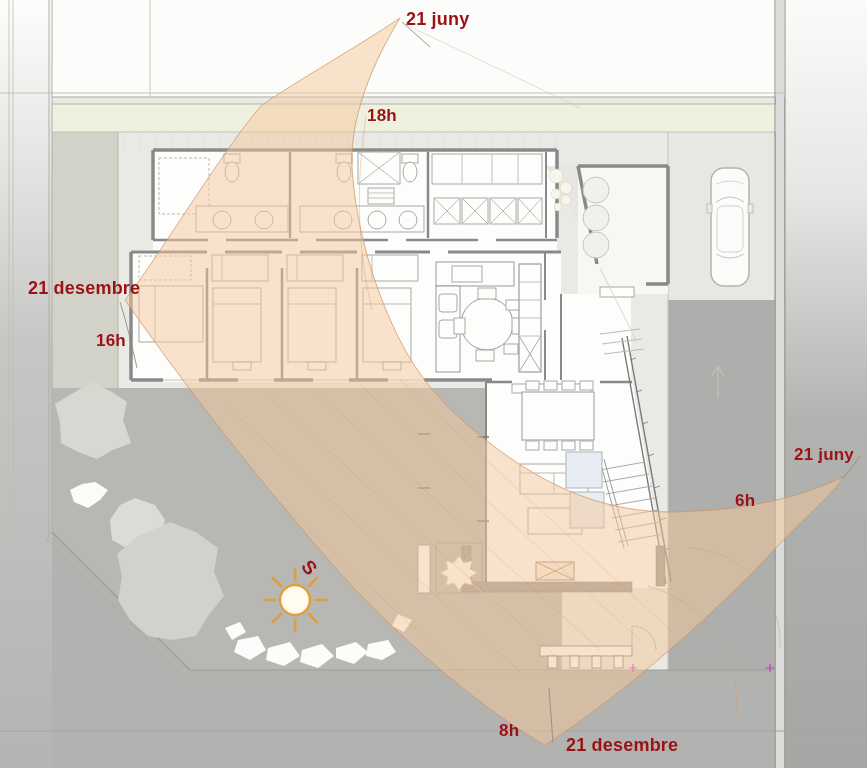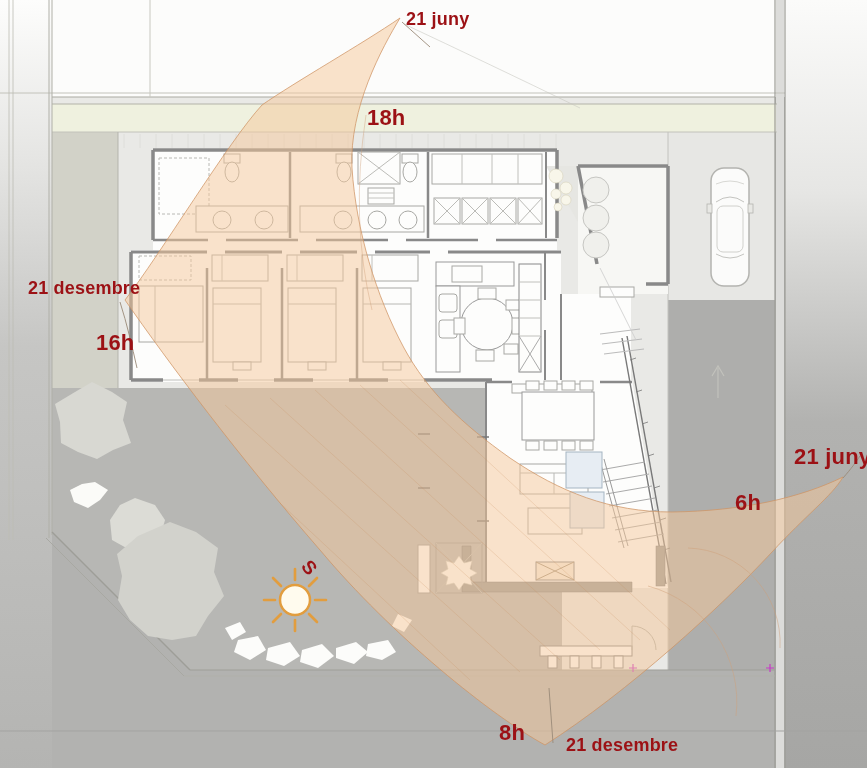--- a/index.html
+++ b/index.html
@@ -2,21 +2,21 @@
 <html><head>
 <meta charset="utf-8">
 <style>
   html,body{margin:0;padding:0;background:#ffffff;}
   .stage{position:relative;width:867px;height:768px;overflow:hidden;
          font-family:"Liberation Sans", sans-serif;background:#fff;}
   .stage svg{position:absolute;left:0;top:0;}
   .lbl{position:absolute;font-weight:bold;color:var(--label-red,#9c1115);
        white-space:nowrap;line-height:1;letter-spacing:.2px;}
   .lbl.big{font-size:18px;}
-  .lbl.small{font-size:22px;}
+  .lbl.small{font-size:17px;}
   .lbl.south{font-size:19px;transform:rotate(50deg);}
 </style>
 </head>
 <body style="--label-red: #9c1115; --sun-band-fill: #f6c79a; --sun-band-edge: #cf9464; --sun-disc: #fffbee; --sun-rays: #e29d3e; --garden-gray: #b7b7b4; --street-gray: #b2b2b0; --green-strip: #eff1df; --wall-gray: #898989;">
 
 <div class="stage">
 
 <svg width="867" height="768" viewBox="0 0 867 768">
   <defs>
     <linearGradient id="gradR" x1="0" y1="0" x2="0" y2="1">

